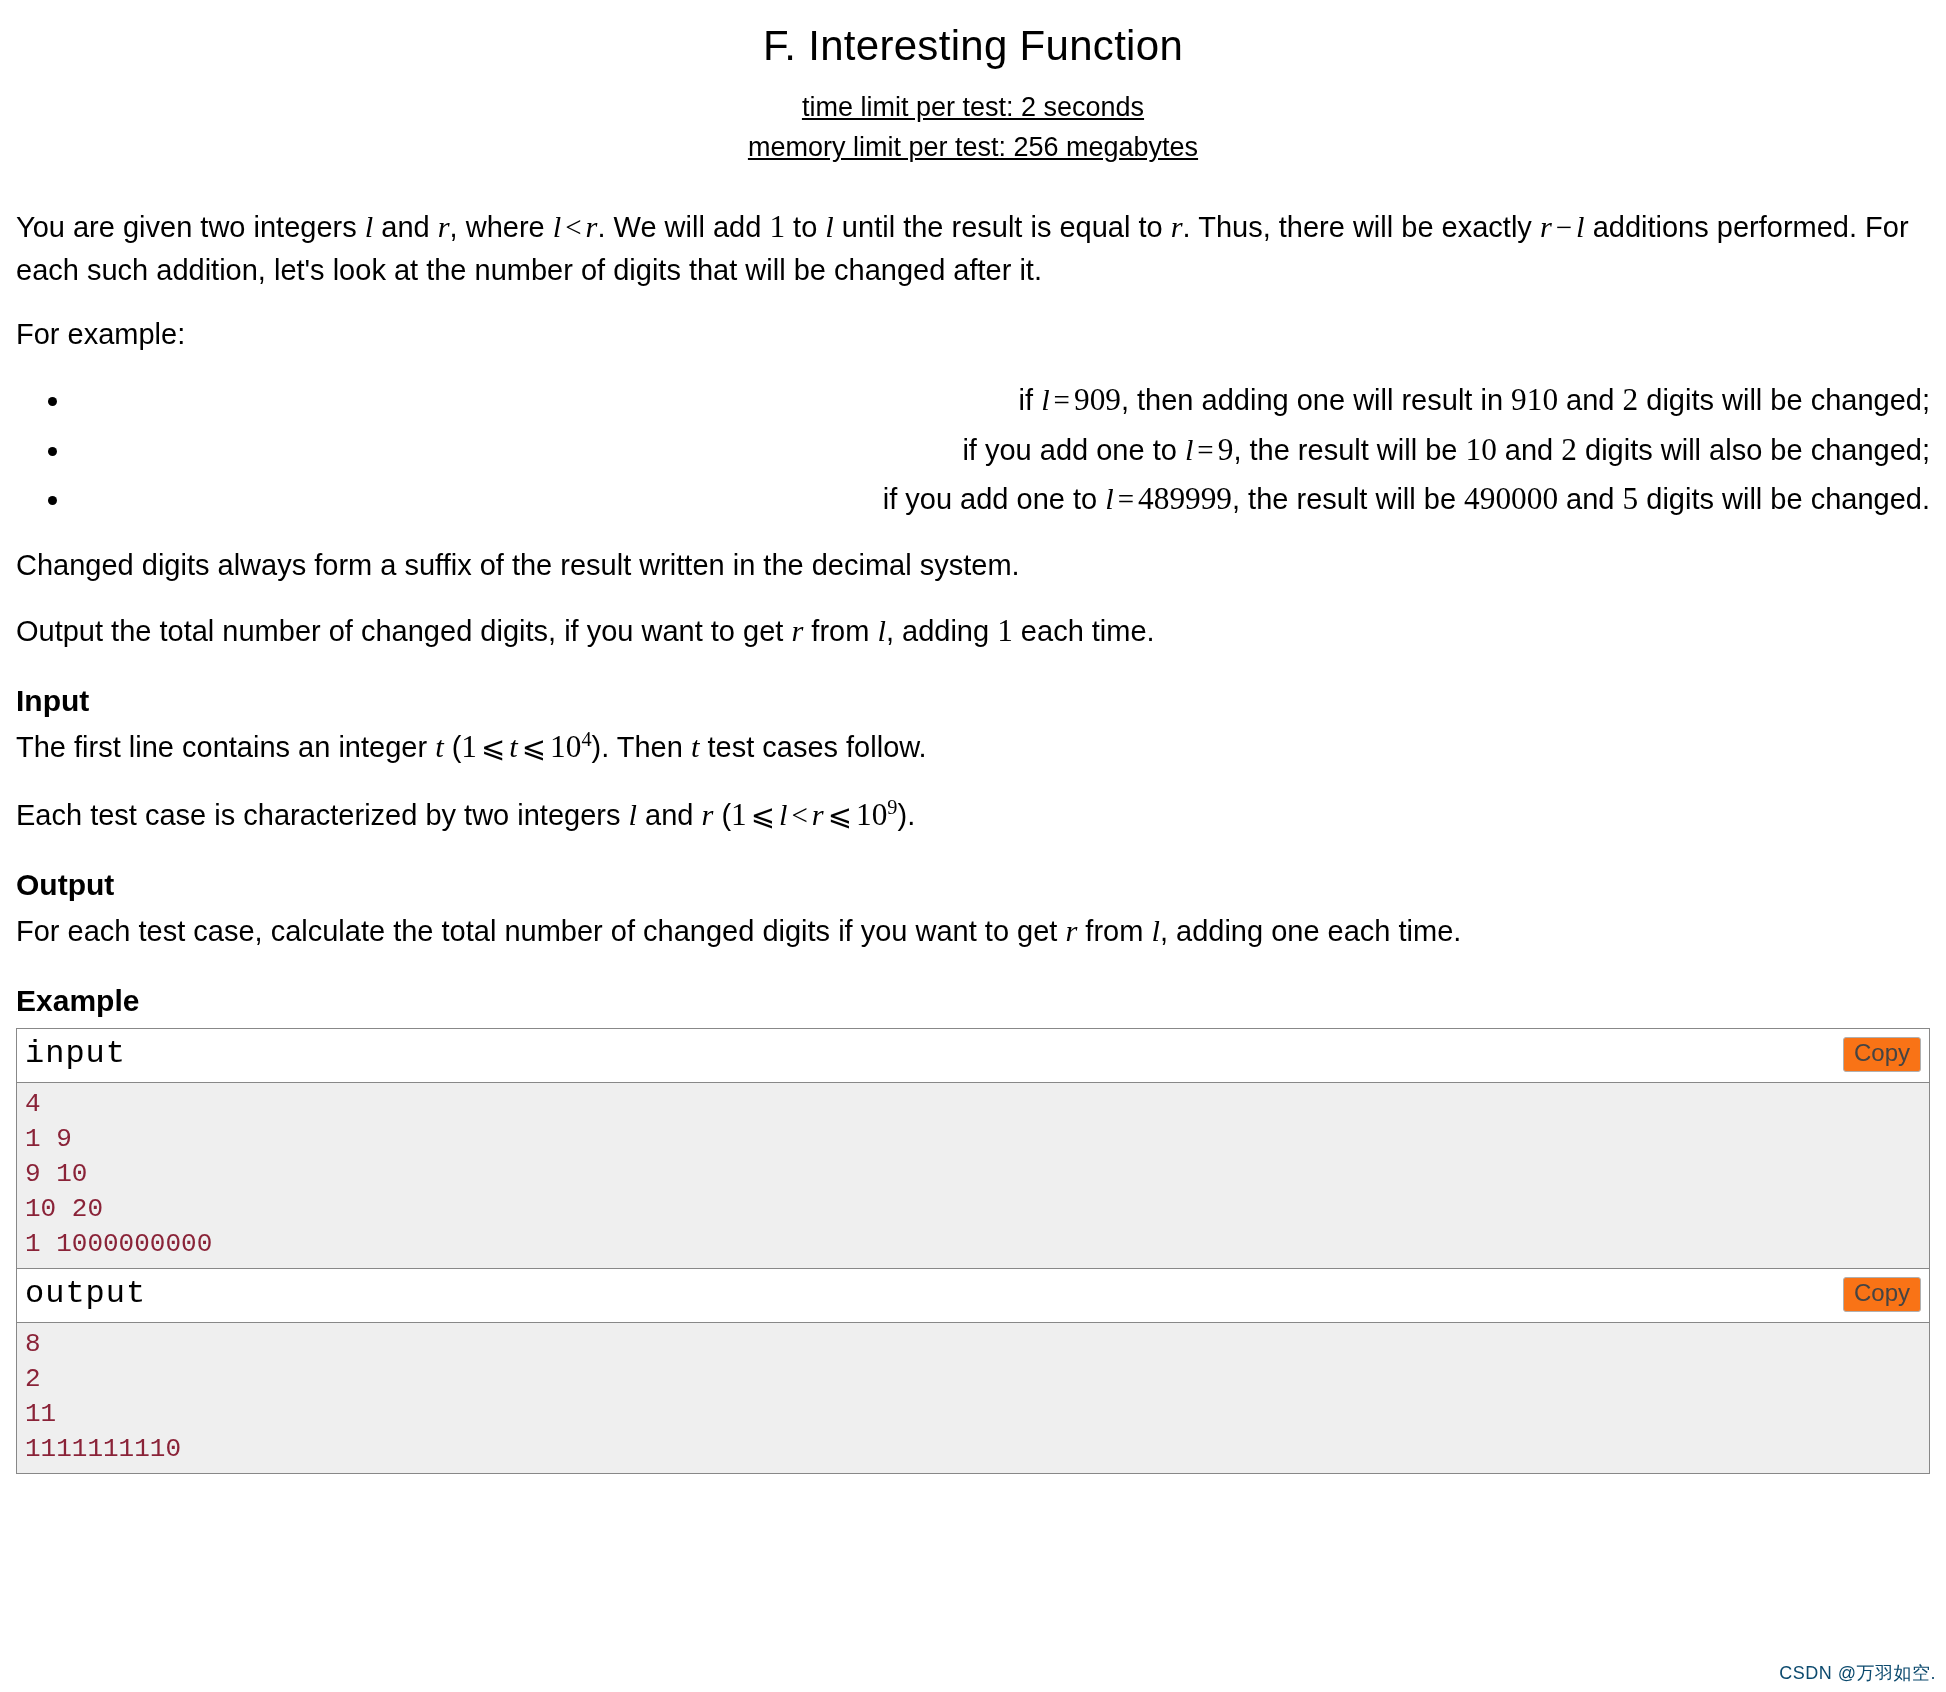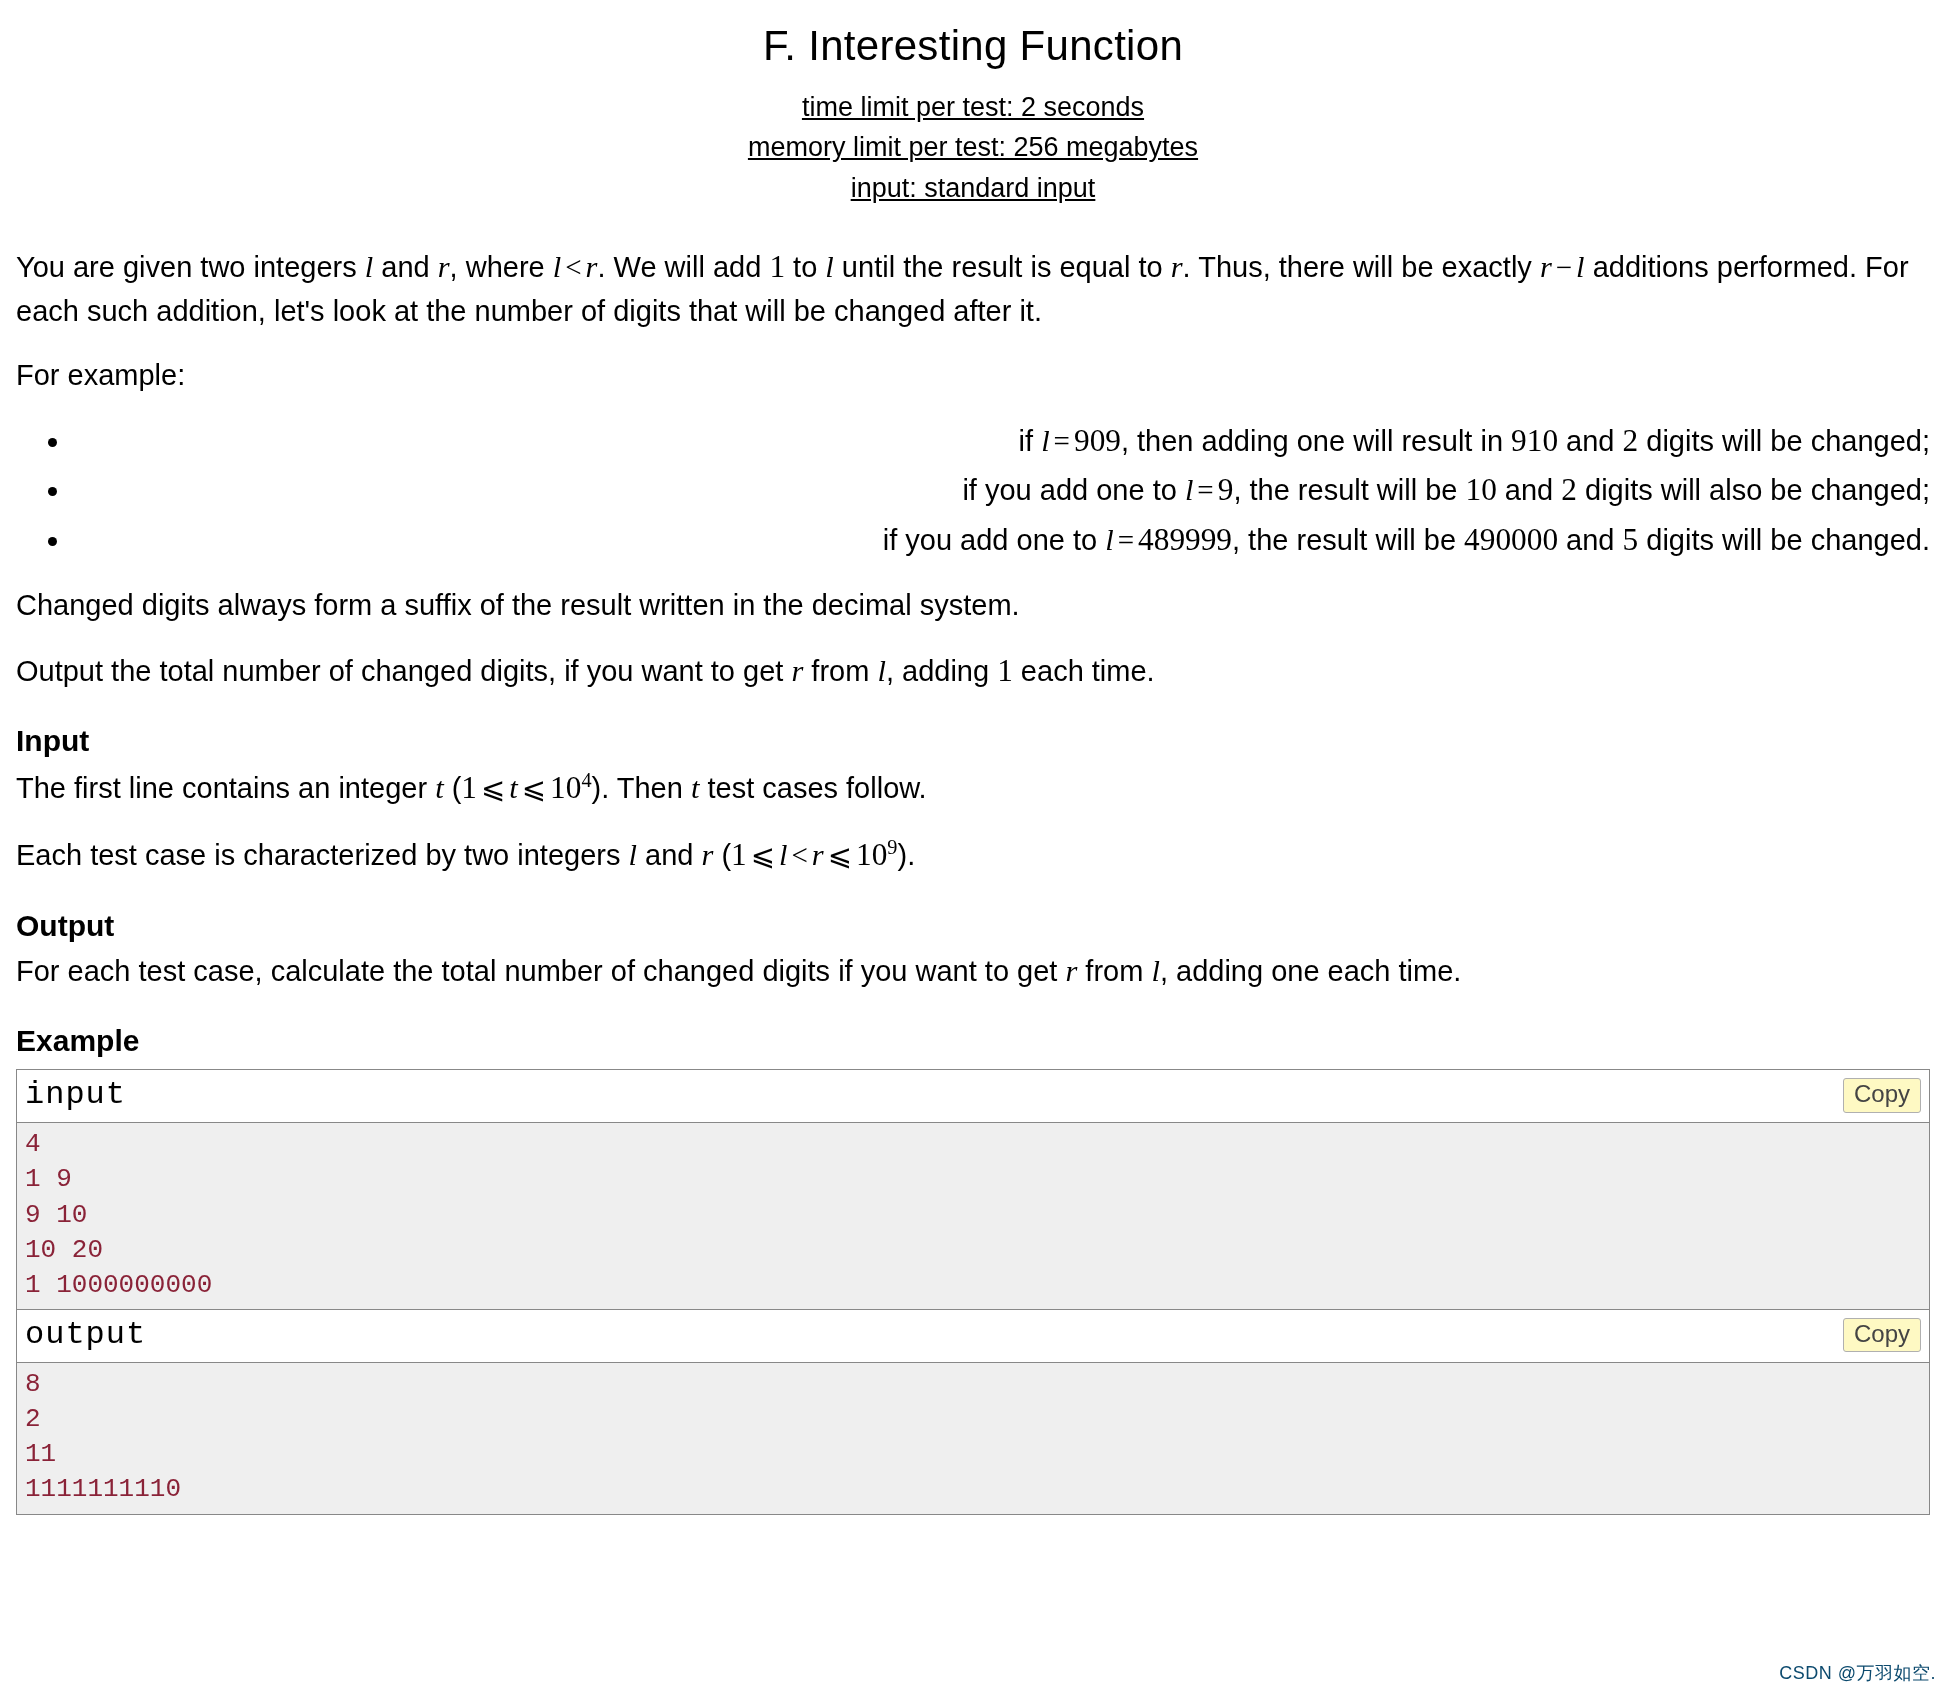--- a/index.html
+++ b/index.html
@@ -60,21 +60,21 @@
   .io-label {
     font-family: "Courier New", Courier, monospace;
     letter-spacing: 1px;
   }
   .copy-btn {
     font-family: "Helvetica Neue", Helvetica, Arial, sans-serif;
     font-size: 24px;
     padding: 1px 10px 3px 10px;
     border: 1px solid #b0b0b0;
     border-radius: 3px;
-    background: #fef9c3;
+    background: #f97316;
     color: #444;
     cursor: pointer;
     line-height: 1.2;
   }
   .io-pre {
     display: block;
     margin: 0;
     padding: 4px 8px 6px 8px;
     background: #efefef;
     color: #8a2338;
@@ -103,21 +103,20 @@
 </head>
 <body>
 
 <div class="page">
 
   <h1 class="title">F. Interesting Function</h1>
 
   <div class="meta">
     <div>time limit per test: 2 seconds</div>
     <div>memory limit per test: 256 megabytes</div>
-    <div>input: standard input</div>
   </div>
 
   <div class="body">
 
     <p>
       <span>You are given two integers </span><span class="mi">l</span><span> and </span><span class="mi">r</span><span>, where </span><span class="mi">l</span><span class="mop">&lt;</span><span class="mi">r</span><span>. We will add </span><span class="mn">1</span><span> to </span><span class="mi">l</span><span> until the result is equal to </span><span class="mi">r</span><span>. Thus, there will be exactly </span><span class="mi">r</span><span class="mop">−</span><span class="mi">l</span><span> additions performed. For each such addition, let's look at the number of digits that will be changed after it.</span>
     </p>
 
     <p>For example:</p>
 

